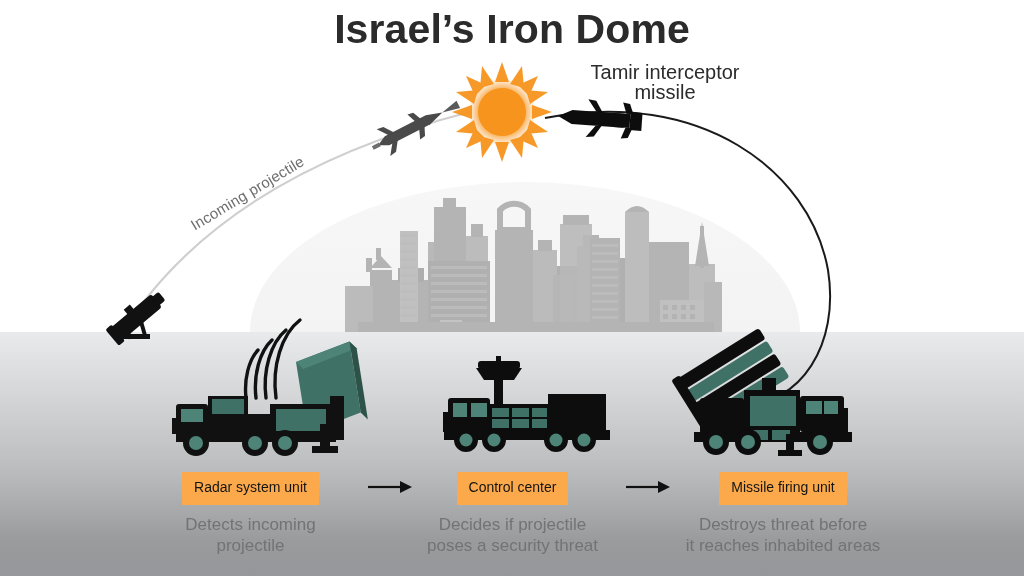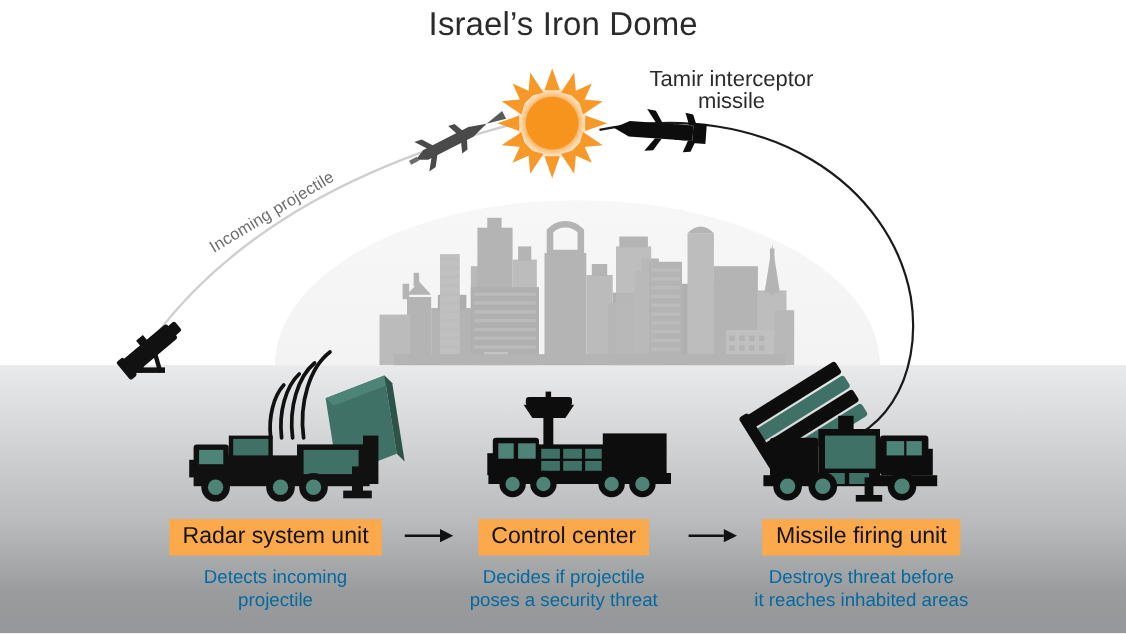--- a/index.html
+++ b/index.html
@@ -31,24 +31,24 @@
     width: 1024px; height: 244px;
     background: linear-gradient(to bottom, #e9eaeb 0%, #d8d9da 22%, #b9bbbc 58%, #9a9b9d 85%, #96979a 100%);
   }
 
   
   .title {
     position: absolute;
     left: 0; top: 6px;
     width: 1024px;
     text-align: center;
-    font-size: 30px;
+    font-size: 41px;
     color: #2b2b2b;
     letter-spacing: 0.1px;
-    font-weight: 400;
+    font-weight: 700;
   }
 
   
   .sky-label {
     position: absolute;
     color: #2b2b2b;
     font-size: 20px;
     line-height: 20px;
     text-align: center;
     white-space: pre-line;
@@ -78,28 +78,28 @@
 
   
   .step {
     position: absolute;
     text-align: center;
   }
   .badge {
     display: inline-block;
     background: #fba94b;
     color: #141414;
-    font-size: 21px;
+    font-size: 14px;
     line-height: 19px;
     padding: 6px 12px 8px 12px;
     white-space: nowrap;
   }
   .caption {
     margin-top: 9px;
-    color: #0369a1;
+    color: #737373;
     font-size: 17px;
     line-height: 21px;
     white-space: pre-line;
   }
   #step-radar  { left: 128px; top: 472px; width: 245px; }
   #step-control{ left: 390px; top: 472px; width: 245px; }
   #step-missile{ left: 652px; top: 472px; width: 262px; }
 </style>
 </head>
 <body>

